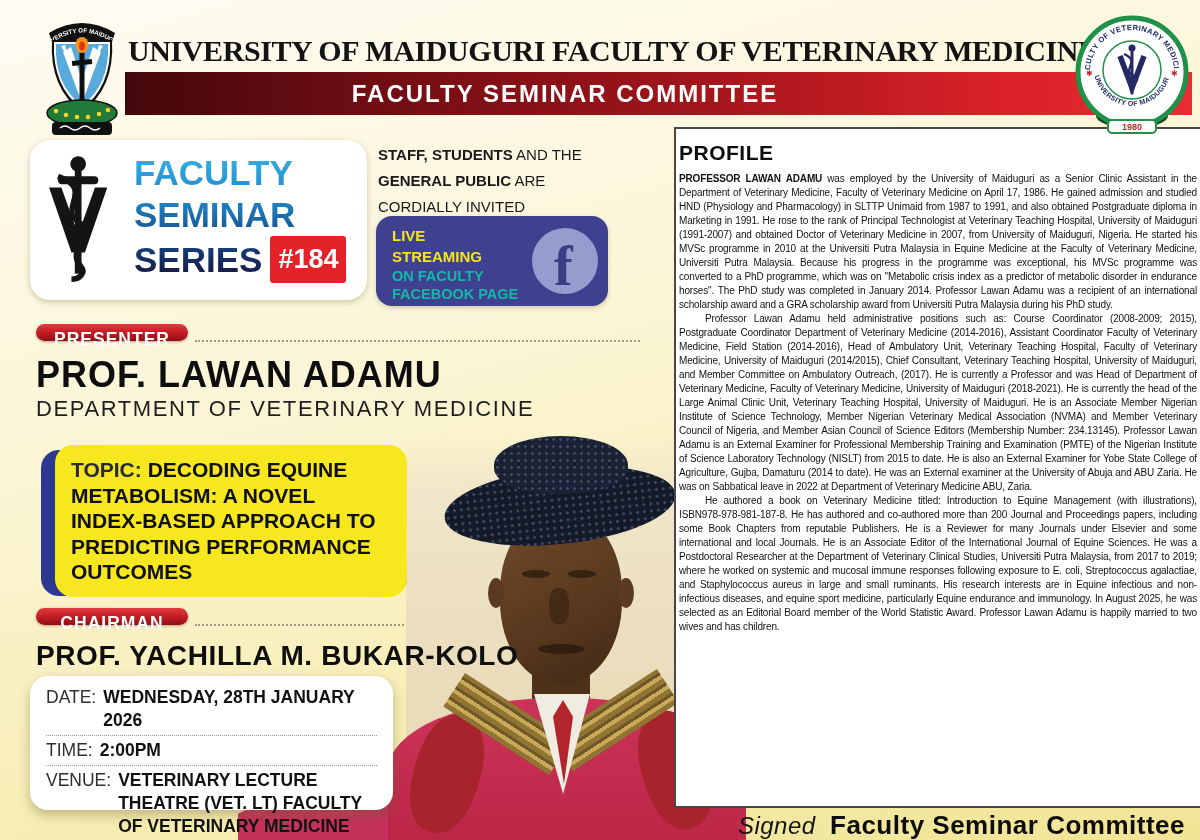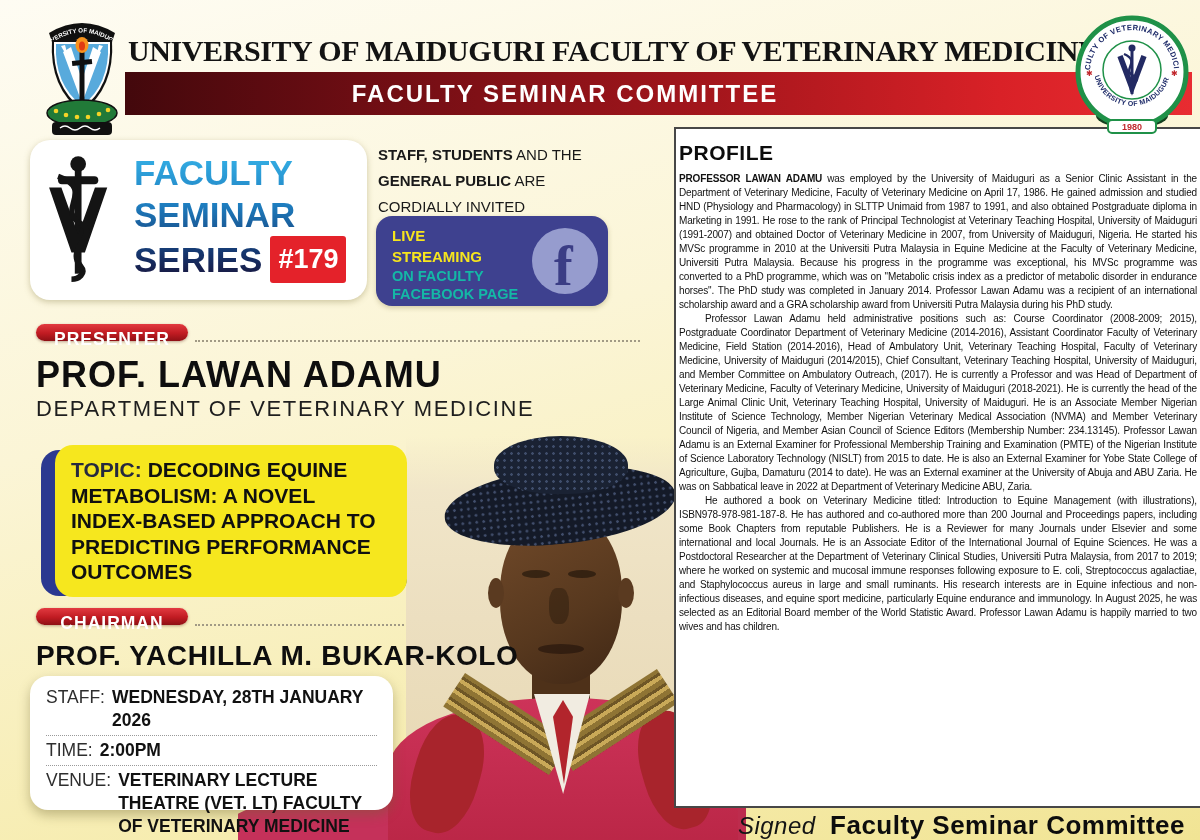--- a/index.html
+++ b/index.html
@@ -187,21 +187,21 @@
     <svg class="abs" style="left:12px;top:14px;" width="88" height="132" viewBox="0 0 70 118">
       <circle cx="28" cy="9" r="7" fill="#141414"></circle>
       <rect x="10" y="20" width="36" height="7" rx="3.5" fill="#141414"></rect>
       <rect x="25" y="15" width="6" height="92" fill="#141414"></rect>
       <path d="M2,30 L13,30 L28,72 L43,30 L54,30 L34,88 L22,88 Z" fill="#141414"></path>
       <path d="M10,20 C44,32 8,50 30,62 C48,72 16,84 30,100 C36,107 28,112 22,112" stroke="#141414" stroke-width="5" fill="none"></path>
     </svg>
     <div class="series-text">
       <span>FACULTY</span><br>
       <span>SEMINAR</span><br>
-      <span>SERIES</span><span class="series-number">#179</span>
+      <span>SERIES</span><span class="series-number">#184</span>
     </div>
   </div>
 
   <div class="abs invite">
     <b>STAFF, STUDENTS</b><span> AND THE</span><br>
     <b>GENERAL PUBLIC</b><span> ARE</span><br>
     <span>CORDIALLY INVITED</span>
   </div>
 
   <div class="abs live-box">
@@ -225,21 +225,21 @@
   <div class="abs topic-yellow">
     <span class="topic-label">TOPIC: </span><span>DECODING EQUINE METABOLISM: A NOVEL INDEX-BASED APPROACH TO PREDICTING PERFORMANCE OUTCOMES</span>
   </div>
 
   <div class="abs dotted" style="left:195px;top:624px;width:445px;"></div>
   <div class="abs pill" style="left:36px;top:608px;width:152px;">CHAIRMAN</div>
   <div class="abs chairman-name">PROF. YACHILLA M. BUKAR-KOLO</div>
 
   <div class="abs event-box">
     <div class="event-row">
-      <span class="event-label">STAFF:</span>
+      <span class="event-label">DATE:</span>
       <span class="event-value">WEDNESDAY, 28TH JANUARY 2026</span>
     </div>
     <div class="event-div"></div>
     <div class="event-row">
       <span class="event-label">TIME:</span>
       <span class="event-value">2:00PM</span>
     </div>
     <div class="event-div"></div>
     <div class="event-row">
       <span class="event-label">VENUE:</span>

